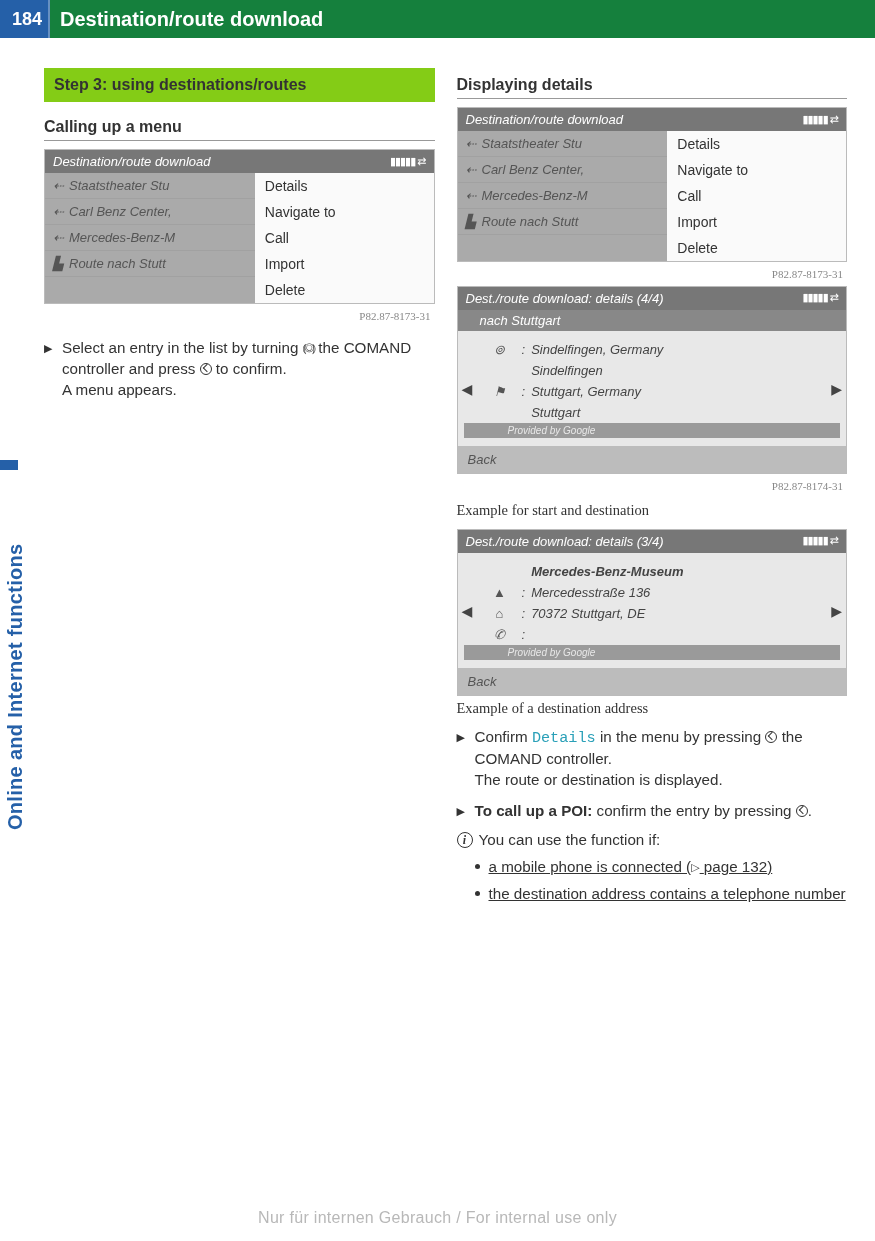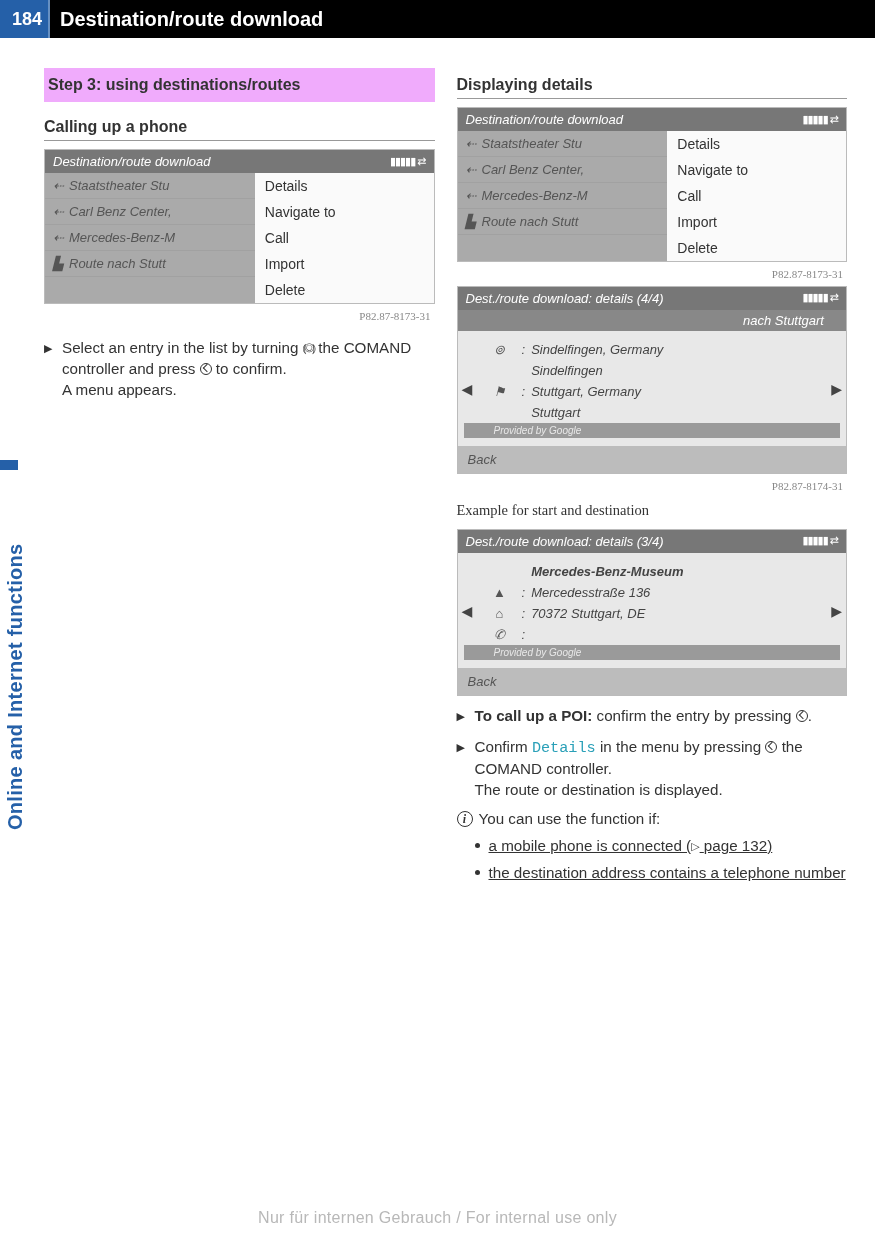--- a/index.html
+++ b/index.html
@@ -1,52 +1,52 @@
 <!DOCTYPE html>
 <html><head>
 <meta charset="utf-8">
 <style>
   * { box-sizing: border-box; margin: 0; padding: 0; }
   body { width: 875px; height: 1241px; font-family: Arial, Helvetica, sans-serif; color: #333; position: relative; background: #fff; }
 
-  .header-bar { background: #000000; color: #fff; height: 38px; display: flex; align-items: center; }
+  .header-bar { background: #15803d; color: #fff; height: 38px; display: flex; align-items: center; }
   .page-num-box { background: #2560a8; width: 50px; text-align: right; font-weight: bold; font-size: 18px; padding-right: 6px; border-right: 2px solid rgba(255,255,255,0.3); height: 100%; display:flex; align-items:center; justify-content:flex-end;}
   .header-title { font-weight: bold; font-size: 20px; padding-left: 10px; }
 
   .side-tab { position: absolute; left: 0; top: 470px; width: 28px; height: 360px; background:#fff;}
   .side-tab-inner { transform: rotate(-90deg); transform-origin: left top; position: absolute; top: 360px; left: 4px; width: 360px; color: #2560a8; font-weight: bold; font-size: 20px; letter-spacing: .3px;}
   .side-marker { position:absolute; left:0; top:460px; width:18px; height:46px; background:#2560a8;}
 
   .content { display: flex; padding: 30px 28px 0 44px; gap: 22px; }
   .col { flex: 1; min-width: 0; }
 
-  .step-box { background: #f0abfc; padding: 8px 4px; font-weight: bold; font-size: 16px; color:#333; }
+  .step-box { background: #84cc16; padding: 8px 10px; font-weight: bold; font-size: 16px; color:#333; }
   .sub-h { font-weight: bold; font-size: 16px; margin-top: 16px; margin-bottom: 8px; border-bottom: 1px solid #999; padding-bottom:4px;}
   .sub-h.first { margin-top:8px; }
 
   .screen { border: 1px solid #bbb; background: linear-gradient(#f2f2f2,#e6e6e6); width: 100%; font-size: 13px; margin-bottom:4px; position: relative;}
   .screen-title { background:#777; color:#fff; font-style: italic; padding: 4px 8px; display:flex; justify-content:space-between; align-items:center;}
   .sig { letter-spacing:-1px; font-style:normal; font-size:11px;}
   .screen-body { display:flex; }
   .screen-left { flex:1; background:#aaa; color:#555; font-style:italic;}
   .screen-left .row { padding:5px 8px; border-bottom:1px solid rgba(0,0,0,.05); white-space:nowrap; overflow:hidden; font-size:13px;}
   .screen-left .rowicon { display:inline-block; width:12px; margin-right:4px; }
   .screen-right { width: 46%; background:#fafafa; color:#333; }
   .screen-right .row { padding:5px 10px; font-size:14px;}
   .screen-caption { text-align:right; font-size:11px; color:#888; padding:2px 4px 6px; font-family: Liberation Serif, serif; }
 
   .details-screen .stitle2 { background:#777; color:#fff; font-style:italic; padding:4px 8px; display:flex; justify-content:space-between;}
-  .details-screen .subhead { background:#888; color:#fff; font-style:italic; padding:3px 22px; font-size:13px;text-align:right;}
+  .details-screen .subhead { background:#888; color:#fff; font-style:italic; padding:3px 22px; font-size:13px;}
   .details-body { background:#e8e8e8; padding:8px 6px; position:relative;}
   .details-line { display:flex; align-items:center; padding:3px 0; font-style:italic; color:#444; font-size:13px;}
   .details-line .ic { width:32px; text-align:center; color:#555;}
   .details-line .sep { margin:0 6px;}
   .arrow-l, .arrow-r { position:absolute; top:50%; transform:translateY(-50%); color:#444; font-size:14px;}
   .arrow-l{left:4px;} .arrow-r{right:4px;}
-  .provided { background:#9a9a9a; color:#e8e8e8; font-size:10px; padding:2px 30px; font-style:italic; }
+  .provided { background:#9a9a9a; color:#e8e8e8; font-size:10px; padding:2px 44px; font-style:italic; }
   .back-row { background:#bcbcbc; padding:6px 10px; font-style:italic; color:#555;}
 
   .body-text { font-size: 15.2px; line-height: 1.38; color:#333;}
   .proc { display:flex; margin-top:10px; }
   .proc .mk { width:18px; flex:none; }
   .proc .mk::before { content:"▶"; font-size:11px; color:#333; position:relative; top:-1px;}
   .proc .txt { flex:1; }
   .inline-mono { font-family: "Courier New", monospace; color:#2aa0b8; }
   .info-ic { display:inline-flex; width:16px; height:16px; border:1.6px solid #333; border-radius:50%; align-items:center; justify-content:center; font-style:italic; font-weight:bold; font-size:12px; font-family: Georgia, serif; margin-right:6px; position:relative; top:2px;}
   .info-row { display:flex; margin-top:8px;}
@@ -74,21 +74,21 @@
 
 <div class="side-marker"></div>
 <div class="side-tab">
   <div class="side-tab-inner">Online and Internet functions</div>
 </div>
 
 <div class="content">
 
   <div class="col">
     <div class="step-box">Step 3: using destinations/routes</div>
-    <div class="sub-h">Calling up a phone</div>
+    <div class="sub-h">Calling up a menu</div>
 
     <div class="screen">
       <div class="screen-title">
         <span>Destination/route download</span>
         <span class="sig">▮▮▮▮▮ ⇄</span>
       </div>
       <div class="screen-body">
         <div class="screen-left">
           <div class="row"><span class="rowicon">⇠</span><span>Staatstheater Stu</span></div>
           <div class="row"><span class="rowicon">⇠</span><span>Carl Benz Center,</span></div>
@@ -207,37 +207,38 @@
             </div>
           <div class="details-line">
               <span class="ic">✆</span>
               <span class="sep">:</span>
             </div>
         </div>
         <div class="provided">Provided by Google</div>
       </div>
       <div class="back-row">Back</div>
     </div>
+    <div class="caption">Example of a destination address</div>
 
     <div class="body-text">
-      <div class="proc">
-        <div class="mk"></div>
-        <div class="txt">
-          <b>To call up a POI:</b><span> confirm the entry by pressing </span><span class="press-ic"></span><span>.</span>
-        </div>
-      </div>
-
       <div class="proc">
         <div class="mk"></div>
         <div class="txt">
           <span>Confirm </span><span class="inline-mono">Details</span><span> in the menu by pressing </span><span class="press-ic"></span><span> the COMAND controller.</span><br>
           <span>The route or destination is displayed.</span>
         </div>
       </div>
 
+      <div class="proc">
+        <div class="mk"></div>
+        <div class="txt">
+          <b>To call up a POI:</b><span> confirm the entry by pressing </span><span class="press-ic"></span><span>.</span>
+        </div>
+      </div>
+
       <div class="info-row">
         <span class="info-ic">i</span>
         <span class="itxt">You can use the function if:</span>
       </div>
       <ul class="bullets">
         <li><span>a mobile phone is connected (</span><span class="xref-ic">▷</span> <span>page 132</span><span>)</span></li>
         <li>the destination address contains a telephone number</li>
       </ul>
     </div>
   </div>

